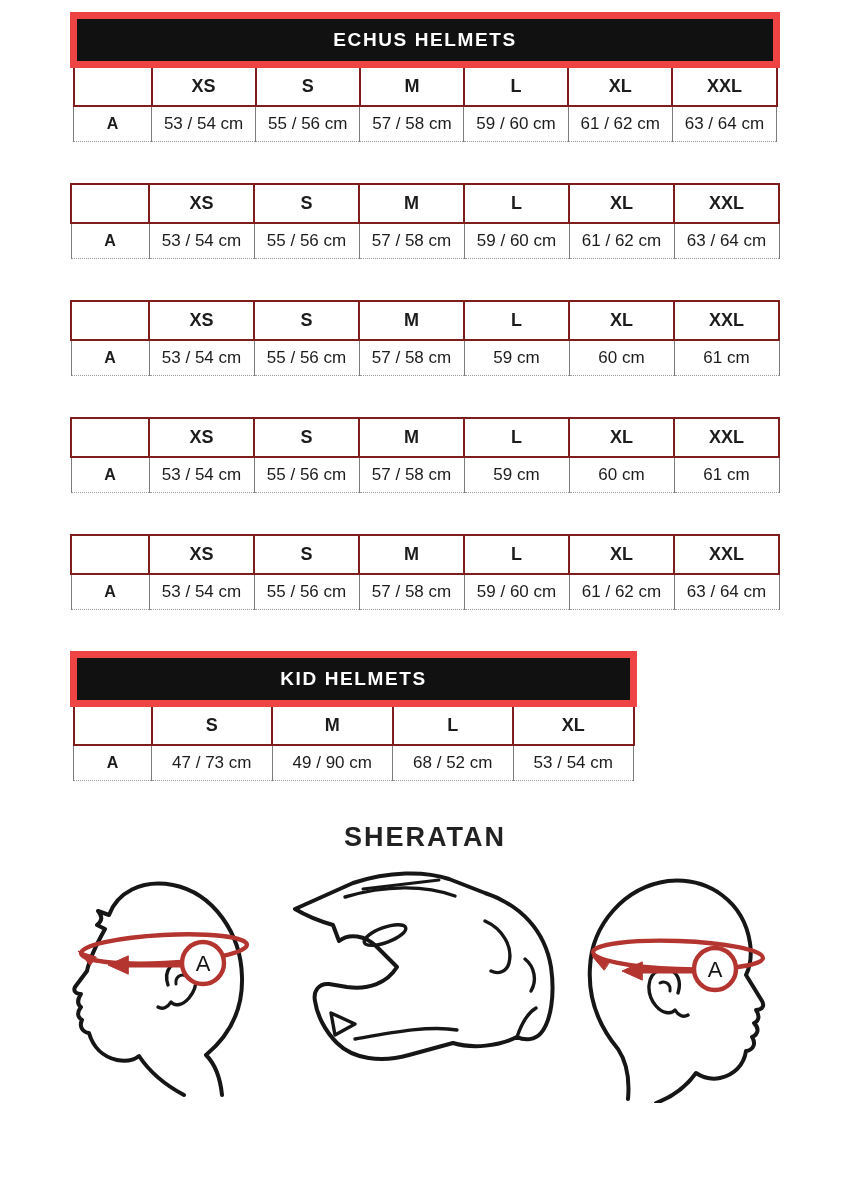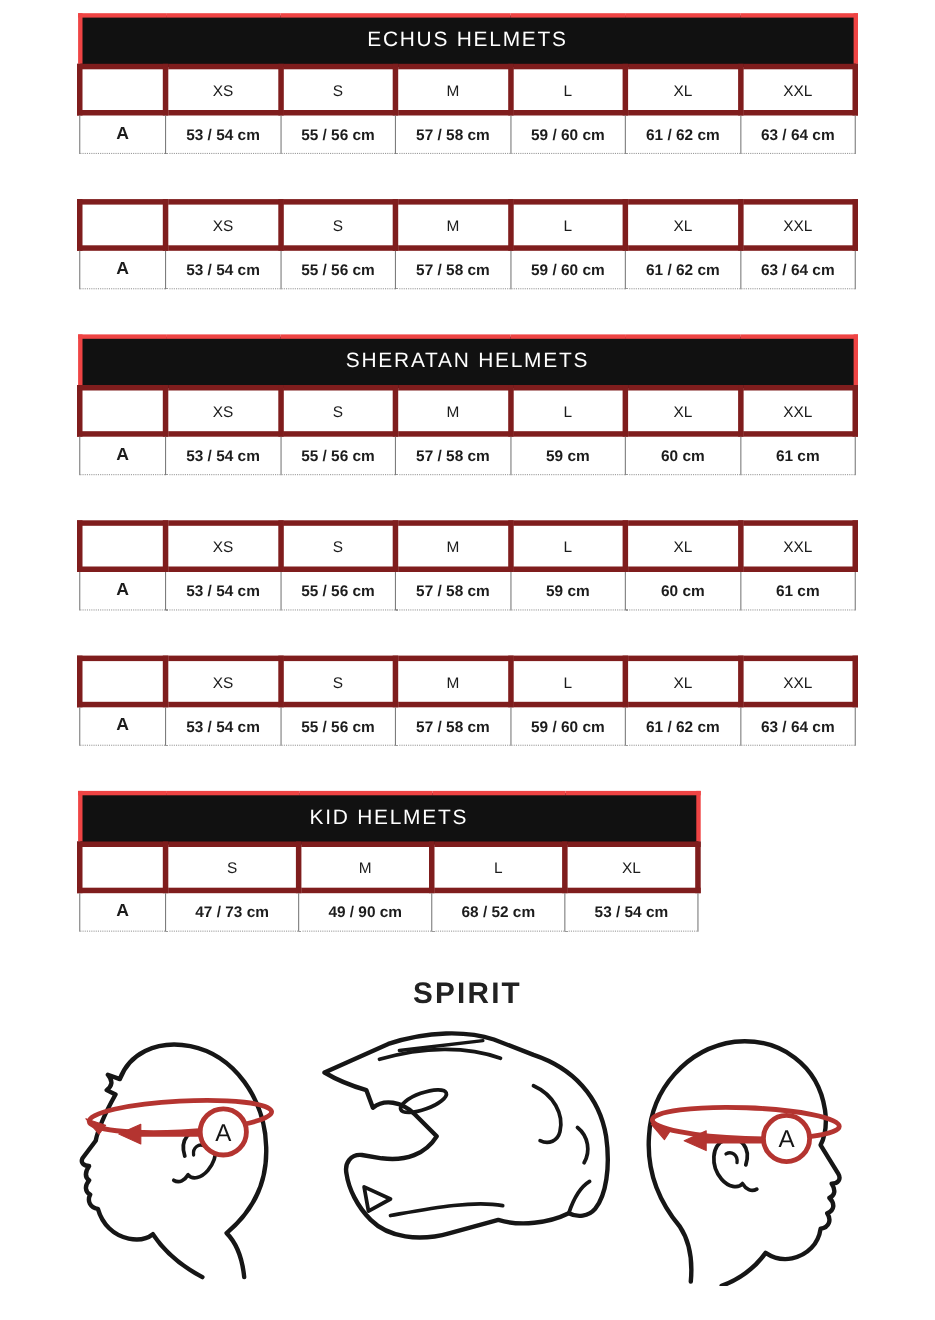--- a/index.html
+++ b/index.html
@@ -11,30 +11,30 @@
   .page { padding:12px 70px 0 70px; }
 
   table.size-table {
     border-collapse:collapse; table-layout:fixed;
     width:710px; margin:0 0 41px 0;
   }
   table.size-table.narrow { width:567px; }
 
   .title-row th {
     background:#111111; color:#ffffff;
-    font-size:19px; font-weight:normal; letter-spacing:1.6px;
-    height:40px; text-align:center; border:4px solid #ef4444;
+    font-size:19px; font-weight:bold; letter-spacing:1.6px;
+    height:40px; text-align:center; border:7px solid #ef4444;
     text-transform:uppercase;
   }
   .sizes-row th {
-    height:35px; font-size:14px; font-weight:normal;
-    border:5px solid #7f1d1d; text-align:center; background:#ffffff;
+    height:35px; font-size:18px; font-weight:bold;
+    border:2px solid #7f1d1d; text-align:center; background:#ffffff;
   }
   .values-row th, .values-row td {
-    height:32px; font-size:14px; font-weight:bold;
+    height:32px; font-size:17px; font-weight:normal;
     border:1px solid #7d7d7d; text-align:center; background:#ffffff;
   }
   .values-row th.label-cell { font-weight:bold; font-size:16px; }
   .size-table .values-row th, .size-table .values-row td {
     border-bottom:1px dotted #9a9a9a;
   }
   col.col-label { width:78px; }
 
   h2.diagram-heading {
     margin:2px 0 10px 0; text-align:center;
@@ -126,23 +126,20 @@
     <colgroup>
         <col class="col-label">
         <col>
         <col>
         <col>
         <col>
         <col>
         <col>
       </colgroup>
     <thead>
-      <tr class="title-row">
-        <th colspan="7">SHERATAN HELMETS</th>
-      </tr>
       <tr class="sizes-row">
         <th class="label-cell"></th>
         <th>XS</th>
         <th>S</th>
         <th>M</th>
         <th>L</th>
         <th>XL</th>
         <th>XXL</th>
       </tr>
     </thead>
@@ -251,21 +248,21 @@
       <tr class="values-row">
         <th class="label-cell">A</th>
         <td>47 / 73 cm</td>
         <td>49 / 90 cm</td>
         <td>68 / 52 cm</td>
         <td>53 / 54 cm</td>
       </tr>
     </tbody>
   </table>
 
-  <h2 class="diagram-heading">SPIRIT</h2>
+  <h2 class="diagram-heading">SHERATAN</h2>
 
   <div class="figures">
 
     <svg class="figure" width="196" height="238" viewBox="0 0 196 238" fill="none" stroke-linecap="round" stroke-linejoin="round">
       <path d="M 152,232 C 150,212 144,200 136,192 C 160,172 173,146 172,114 C 171,70 143,30 103,22 C 71,16 47,30 39,52 L 28,48 C 33,54 32,58 27,62 L 35,66 C 25,84 19,98 17,108 L 5,124 C 3,128 6,131 11,131 C 7,137 7,141 11,144 C 7,149 7,154 12,157 C 9,163 12,169 19,170 C 23,184 33,194 47,197 C 57,199 64,197 69,193 C 79,208 95,222 114,232" stroke="#161616" stroke-width="4"></path>
       <path d="M 98,122 C 93,107 103,96 115,100 C 129,105 129,123 119,135 C 113,142 105,144 101,139 C 98,144 93,147 88,144" stroke="#161616" stroke-width="3.4"></path>
       <path d="M 106,121 C 105,114 111,110 116,113" stroke="#161616" stroke-width="3"></path>
       <ellipse cx="94" cy="86" rx="83" ry="14" transform="rotate(-3 94 86)" stroke="#b43430" stroke-width="4.4"></ellipse>
       <path d="M 26,94 L 8,88 L 20,102 Z" fill="#b43430" stroke="#b43430" stroke-width="1"></path>
       <path d="M 128,102 L 52,102" stroke="#b43430" stroke-width="5"></path>

